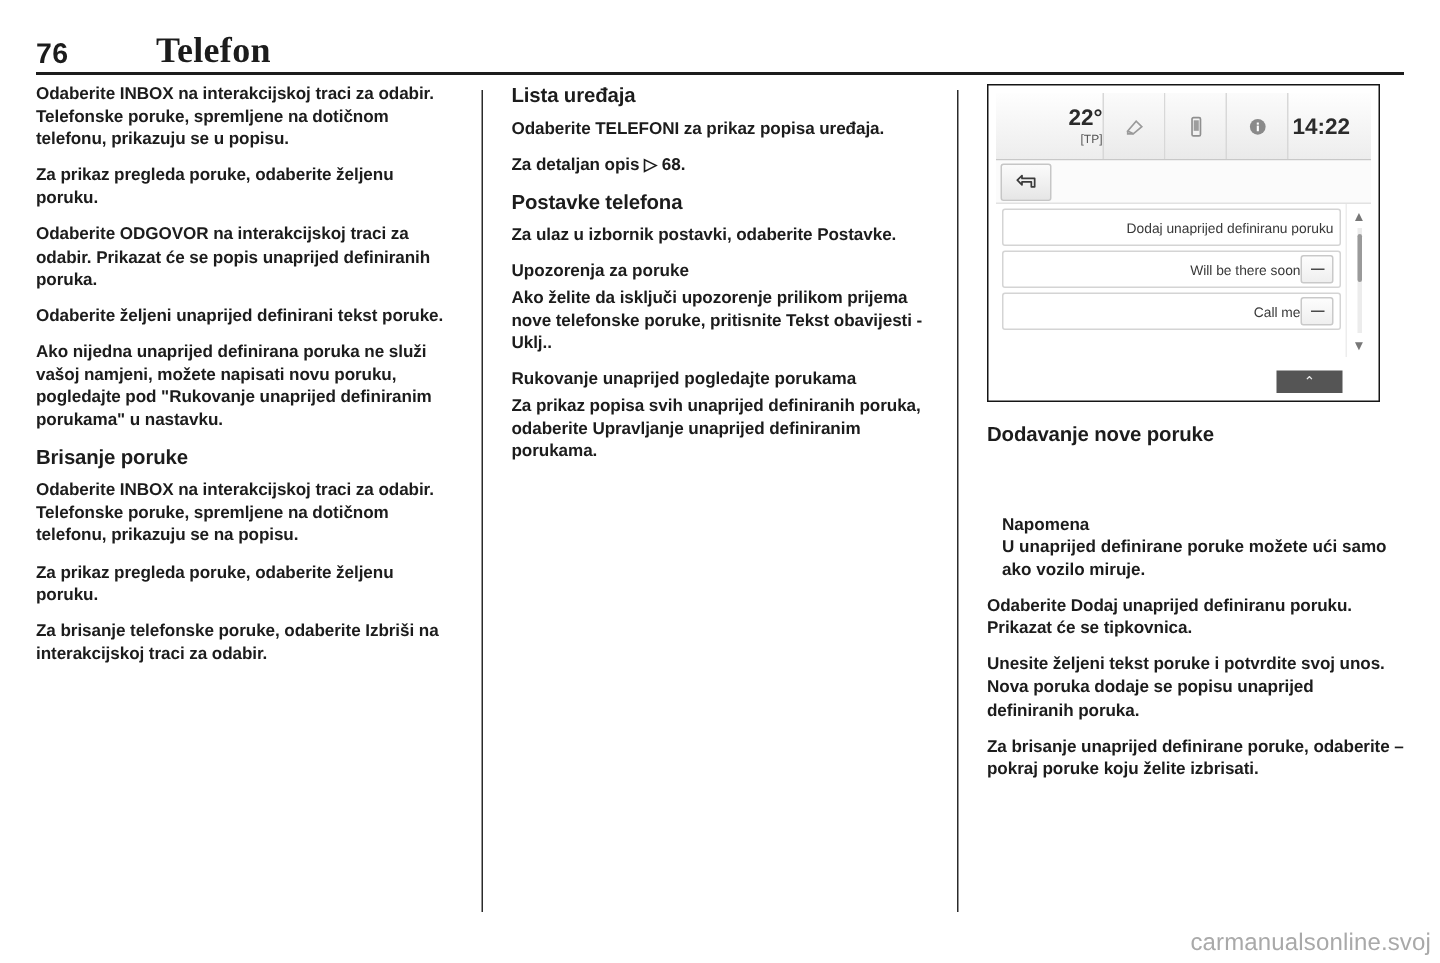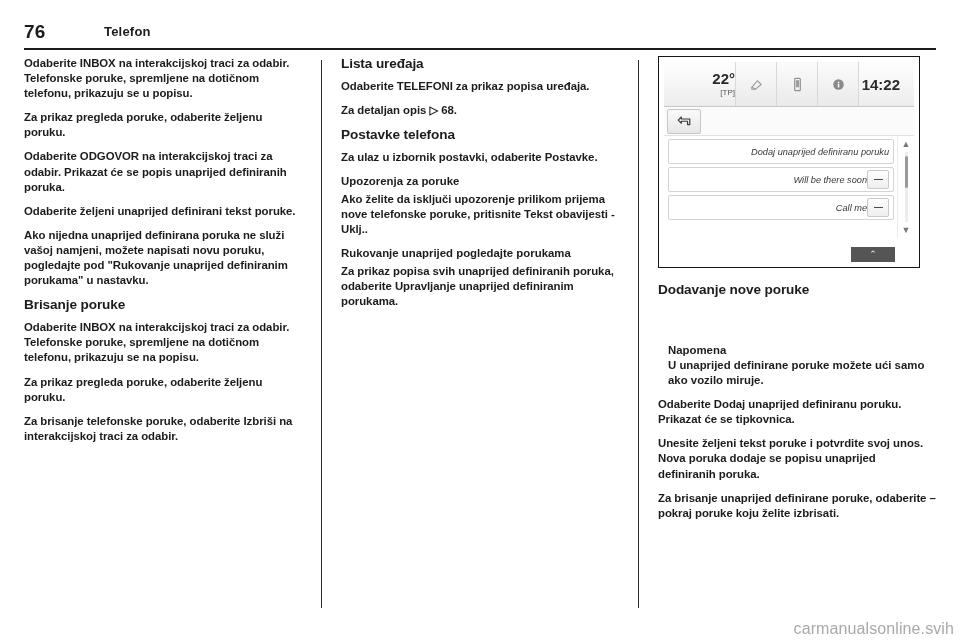--- a/index.html
+++ b/index.html
@@ -26,36 +26,37 @@
   }
 
   
   .header {
     position: absolute;
     left: 24px;
     top: 16px;
     width: 912px;
     height: 30px;
     display: flex;
-    align-items: center;
+    align-items: flex-end;
   }
   .header-page-num {
     font-size: 19px;
     font-weight: bold;
     letter-spacing: .2px;
     line-height: 1;
     color: #1c1c1c;
     width: 80px;
   }
   .header-title {
-    font-size: 13px;
+    font-size: 24px;
     font-weight: bold;
     letter-spacing: .2px;
     line-height: 1;
     color: #1c1c1c;
+    font-family: Liberation Serif, serif;
   }
   .header-rule {
     position: absolute;
     left: 24px;
     top: 48px;
     width: 912px;
     height: 2px;
     background: #1c1c1c;
   }
 
@@ -249,21 +250,20 @@
   .list-item {
     height: 25px;
     border: 1px solid #d4d4d4;
     border-radius: 2px;
     margin-bottom: 3px;
     background: #ffffff;
     display: flex;
     align-items: center;
     padding: 0 4px 0 7px;
     box-sizing: border-box;
-    font-style: italic;
   }
   .list-item .li-label {
     flex: 1;
     font-size: 9.2px;
     color: #383838;
     white-space: nowrap;
     overflow: hidden;
     text-overflow: ellipsis;
   }
   .minus-btn {
@@ -487,14 +487,14 @@
         <div class="note-body">U unaprijed definirane poruke možete ući samo ako vozilo miruje.</div>
       </div>
 
       <p class="body">Odaberite Dodaj unaprijed definiranu poruku. Prikazat će se tipkovnica.</p>
       <p class="body">Unesite željeni tekst poruke i potvrdite svoj unos. Nova poruka dodaje se popisu unaprijed definiranih poruka.</p>
       <p class="body">Za brisanje unaprijed definirane poruke, odaberite – pokraj poruke koju želite izbrisati.</p>
     </div>
 
   </div>
 
-  <div class="watermark">carmanualsonline.svih</div>
+  <div class="watermark">carmanualsonline.svoj</div>
 </div>
 
 </body></html>

